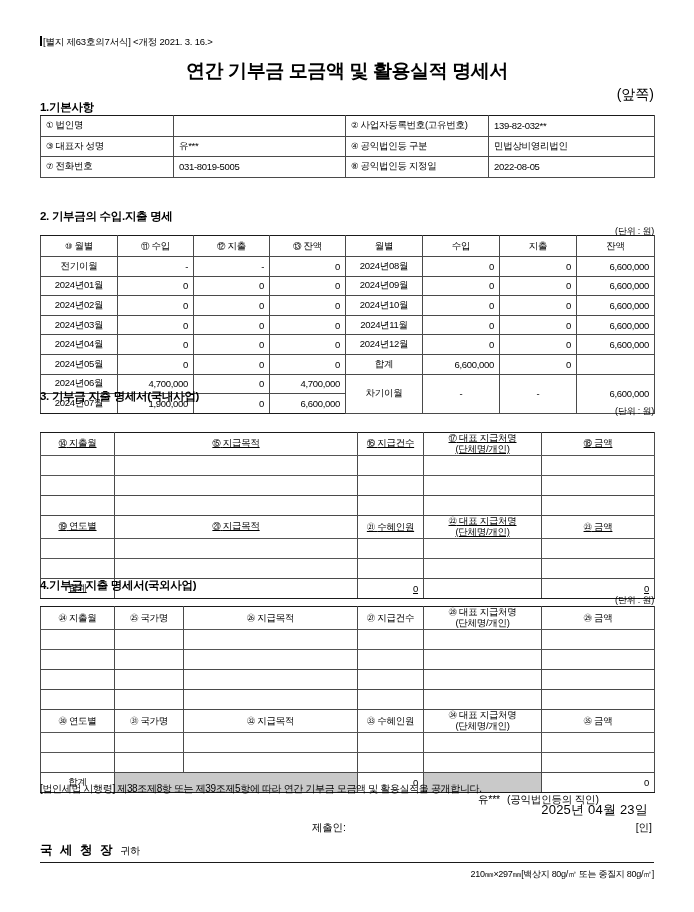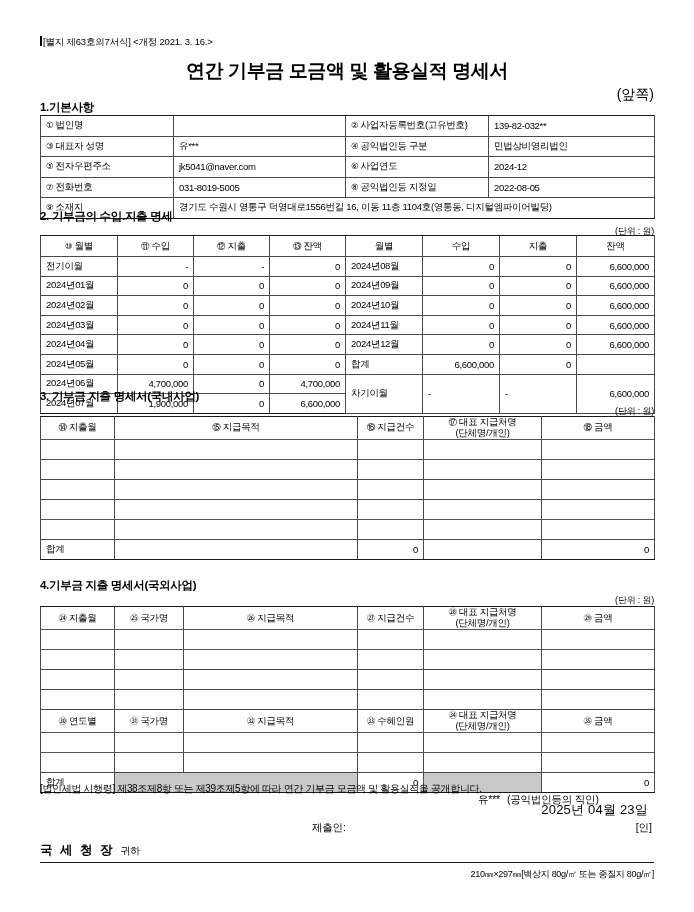--- a/index.html
+++ b/index.html
@@ -91,21 +91,21 @@
     letter-spacing: -0.3px;
     overflow: hidden;
     white-space: nowrap;
     vertical-align: middle;
   }
   .thick-top { border-top: 1.6px solid #1a1a1a !important; }
   .thick-bottom { border-bottom: 1.6px solid #1a1a1a !important; }
   .med-bottom { border-bottom: 1.3px solid #555 !important; }
 
   .lbl { text-align: left; }
-  .ctr { text-align: left; margin-left: 48px; }
+  .ctr { text-align: center; margin-left: 48px; }
   .rgt { text-align: right; padding-right: 7px; }
   .shaded { background: #c9c9c9; }
   .hdr { text-align: center; }
   .hdr2 { text-align: center; line-height: 1.15; }
   .bold { font-weight: bold; }
 
   .cnum {
     font-size: 8.5px;
     letter-spacing: -0.4px;
   }
@@ -218,34 +218,24 @@
           <td class="lbl thick-top"><span class="cnum">②</span> <span>사업자등록번호(고유번호)</span></td>
           <td class="lbl thick-top">139-82-032**</td>
         </tr>
         <tr>
           <td class="lbl"><span class="cnum">③</span> <span>대표자 성명</span></td>
           <td class="lbl">유***</td>
           <td class="lbl"><span class="cnum">④</span> <span>공익법인등 구분</span></td>
           <td class="lbl">민법상비영리법인</td>
         </tr>
         <tr>
-          <td class="lbl"><span class="cnum">⑤</span> <span>전자우편주소</span></td>
-          <td class="lbl">jk5041@naver.com</td>
-          <td class="lbl"><span class="cnum">⑥</span> <span>사업연도</span></td>
-          <td class="lbl">2024-12</td>
-        </tr>
-        <tr>
           <td class="lbl"><span class="cnum">⑦</span> <span>전화번호</span></td>
           <td class="lbl">031-8019-5005</td>
           <td class="lbl"><span class="cnum">⑧</span> <span>공익법인등 지정일</span></td>
           <td class="lbl">2022-08-05</td>
-        </tr>
-        <tr>
-          <td class="lbl thick-bottom"><span class="cnum">⑨</span> <span>소재지</span></td>
-          <td class="lbl thick-bottom" colspan="3">경기도 수원시 영통구 덕영대로1556번길 16, 이동 11층 1104호(영통동, 디지털엠파이어빌딩)</td>
         </tr>
       </tbody>
   </table>
 
   <div class="sec-title" style="top:209px;">2. 기부금의 수입.지출 명세</div>
   <div class="unit-note" style="top:225px;">(단위 : 원)</div>
 
   <table class="grid" id="sec2-table" style="top:235px;">
     <colgroup>
       <col style="width:77px">
@@ -345,21 +335,21 @@
           <td class="rgt thick-bottom">1,900,000</td>
           <td class="rgt thick-bottom">0</td>
           <td class="rgt thick-bottom">6,600,000</td>
         </tr>
       </tbody>
   </table>
 
   <div class="sec-title" style="top:389px;">3. 기부금 지출 명세서(국내사업)</div>
   <div class="unit-note" style="top:405px;">(단위 : 원)</div>
 
-  <table class="grid" id="sec3-table" style="top:416px;">
+  <table class="grid" id="sec3-table" style="top:432px;text-decoration:underline;">
     <colgroup>
       <col style="width:74px">
         <col style="width:243px">
         <col style="width:66px">
         <col style="width:118px">
         <col style="width:113px">
     </colgroup>
     <tbody id="sec3-body">
         <tr class="hdr-row">
           <td class="hdr thick-top med-bottom"><span class="cnum">⑭</span> <span>지출월</span></td>
@@ -381,20 +371,27 @@
           <td></td>
           <td></td>
           <td></td>
         </tr>
         <tr class="blank-row">
           <td></td>
           <td></td>
           <td></td>
           <td></td>
           <td></td>
+        </tr>
+        <tr class="hdr-row">
+          <td class="hdr med-bottom"><span class="cnum">⑲</span> <span>연도별</span></td>
+          <td class="hdr med-bottom"><span class="cnum">⑳</span> <span>지급목적</span></td>
+          <td class="hdr med-bottom"><span class="cnum">㉑</span> <span>수혜인원</span></td>
+          <td class="hdr2 med-bottom"><span class="cnum">㉒</span> <span>대표 지급처명</span><br><span>(단체명/개인)</span></td>
+          <td class="hdr med-bottom"><span class="cnum">㉓</span> <span>금액</span></td>
         </tr>
         <tr class="blank-row">
           <td class="med-bottom"></td>
           <td class="med-bottom"></td>
           <td class="med-bottom"></td>
           <td class="med-bottom"></td>
           <td class="med-bottom"></td>
         </tr>
         <tr class="blank-row">
           <td></td>

